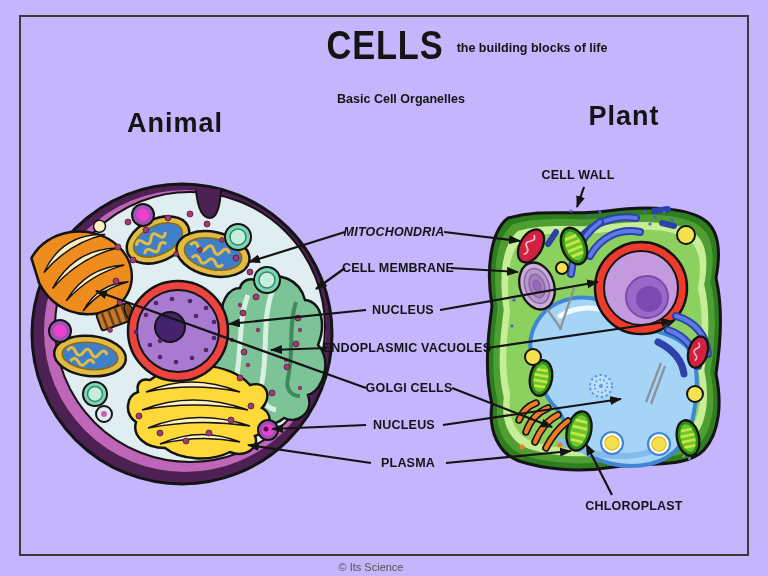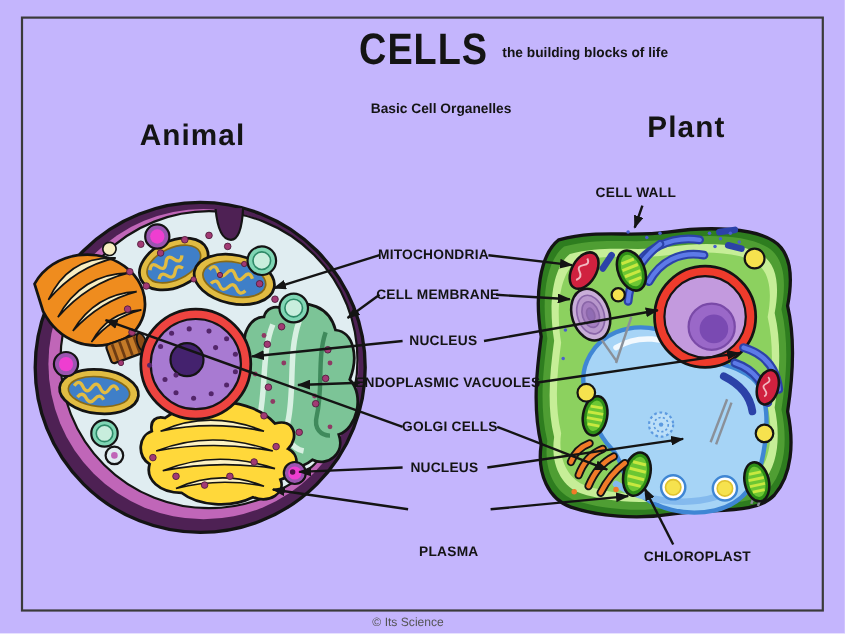--- a/index.html
+++ b/index.html
@@ -354,24 +354,24 @@
 
   <div id="frame"></div>
 
   <div class="txt title" style="left:385px;top:45px;">CELLS</div>
   <div class="txt tagline" style="left:532px;top:48px;">the building blocks of life</div>
   <div class="txt subtitle" style="left:401px;top:99px;">Basic Cell Organelles</div>
 
   <div class="txt heading" style="left:624px;top:116px;">Plant</div>
   <div class="txt heading" style="left:175px;top:123px;">Animal</div>
 
-  <div class="txt lbl" style="left:394px;top:232px;">MITOCHONDRIA</div>
+  <div class="txt lbl" style="left:394px;top:232px;font-style:italic;">MITOCHONDRIA</div>
   <div class="txt lbl" style="left:398px;top:268px;">CELL MEMBRANE</div>
   <div class="txt lbl" style="left:403px;top:310px;">NUCLEUS</div>
   <div class="txt lbl" style="left:407px;top:348px;">ENDOPLASMIC VACUOLES</div>
   <div class="txt lbl" style="left:409px;top:388px;">GOLGI CELLS</div>
   <div class="txt lbl" style="left:404px;top:425px;">NUCLEUS</div>
-  <div class="txt lbl" style="left:408px;top:463px;margin-top:39px;">PLASMA</div>
+  <div class="txt lbl" style="left:408px;top:463px;">PLASMA</div>
   <div class="txt lbl" style="left:578px;top:175px;">CELL WALL</div>
   <div class="txt lbl" style="left:634px;top:506px;text-align:right;">CHLOROPLAST</div>
 
   <div class="txt credit" style="left:371px;top:567px;">© Its Science</div>
 </div>
 
 </body></html>

